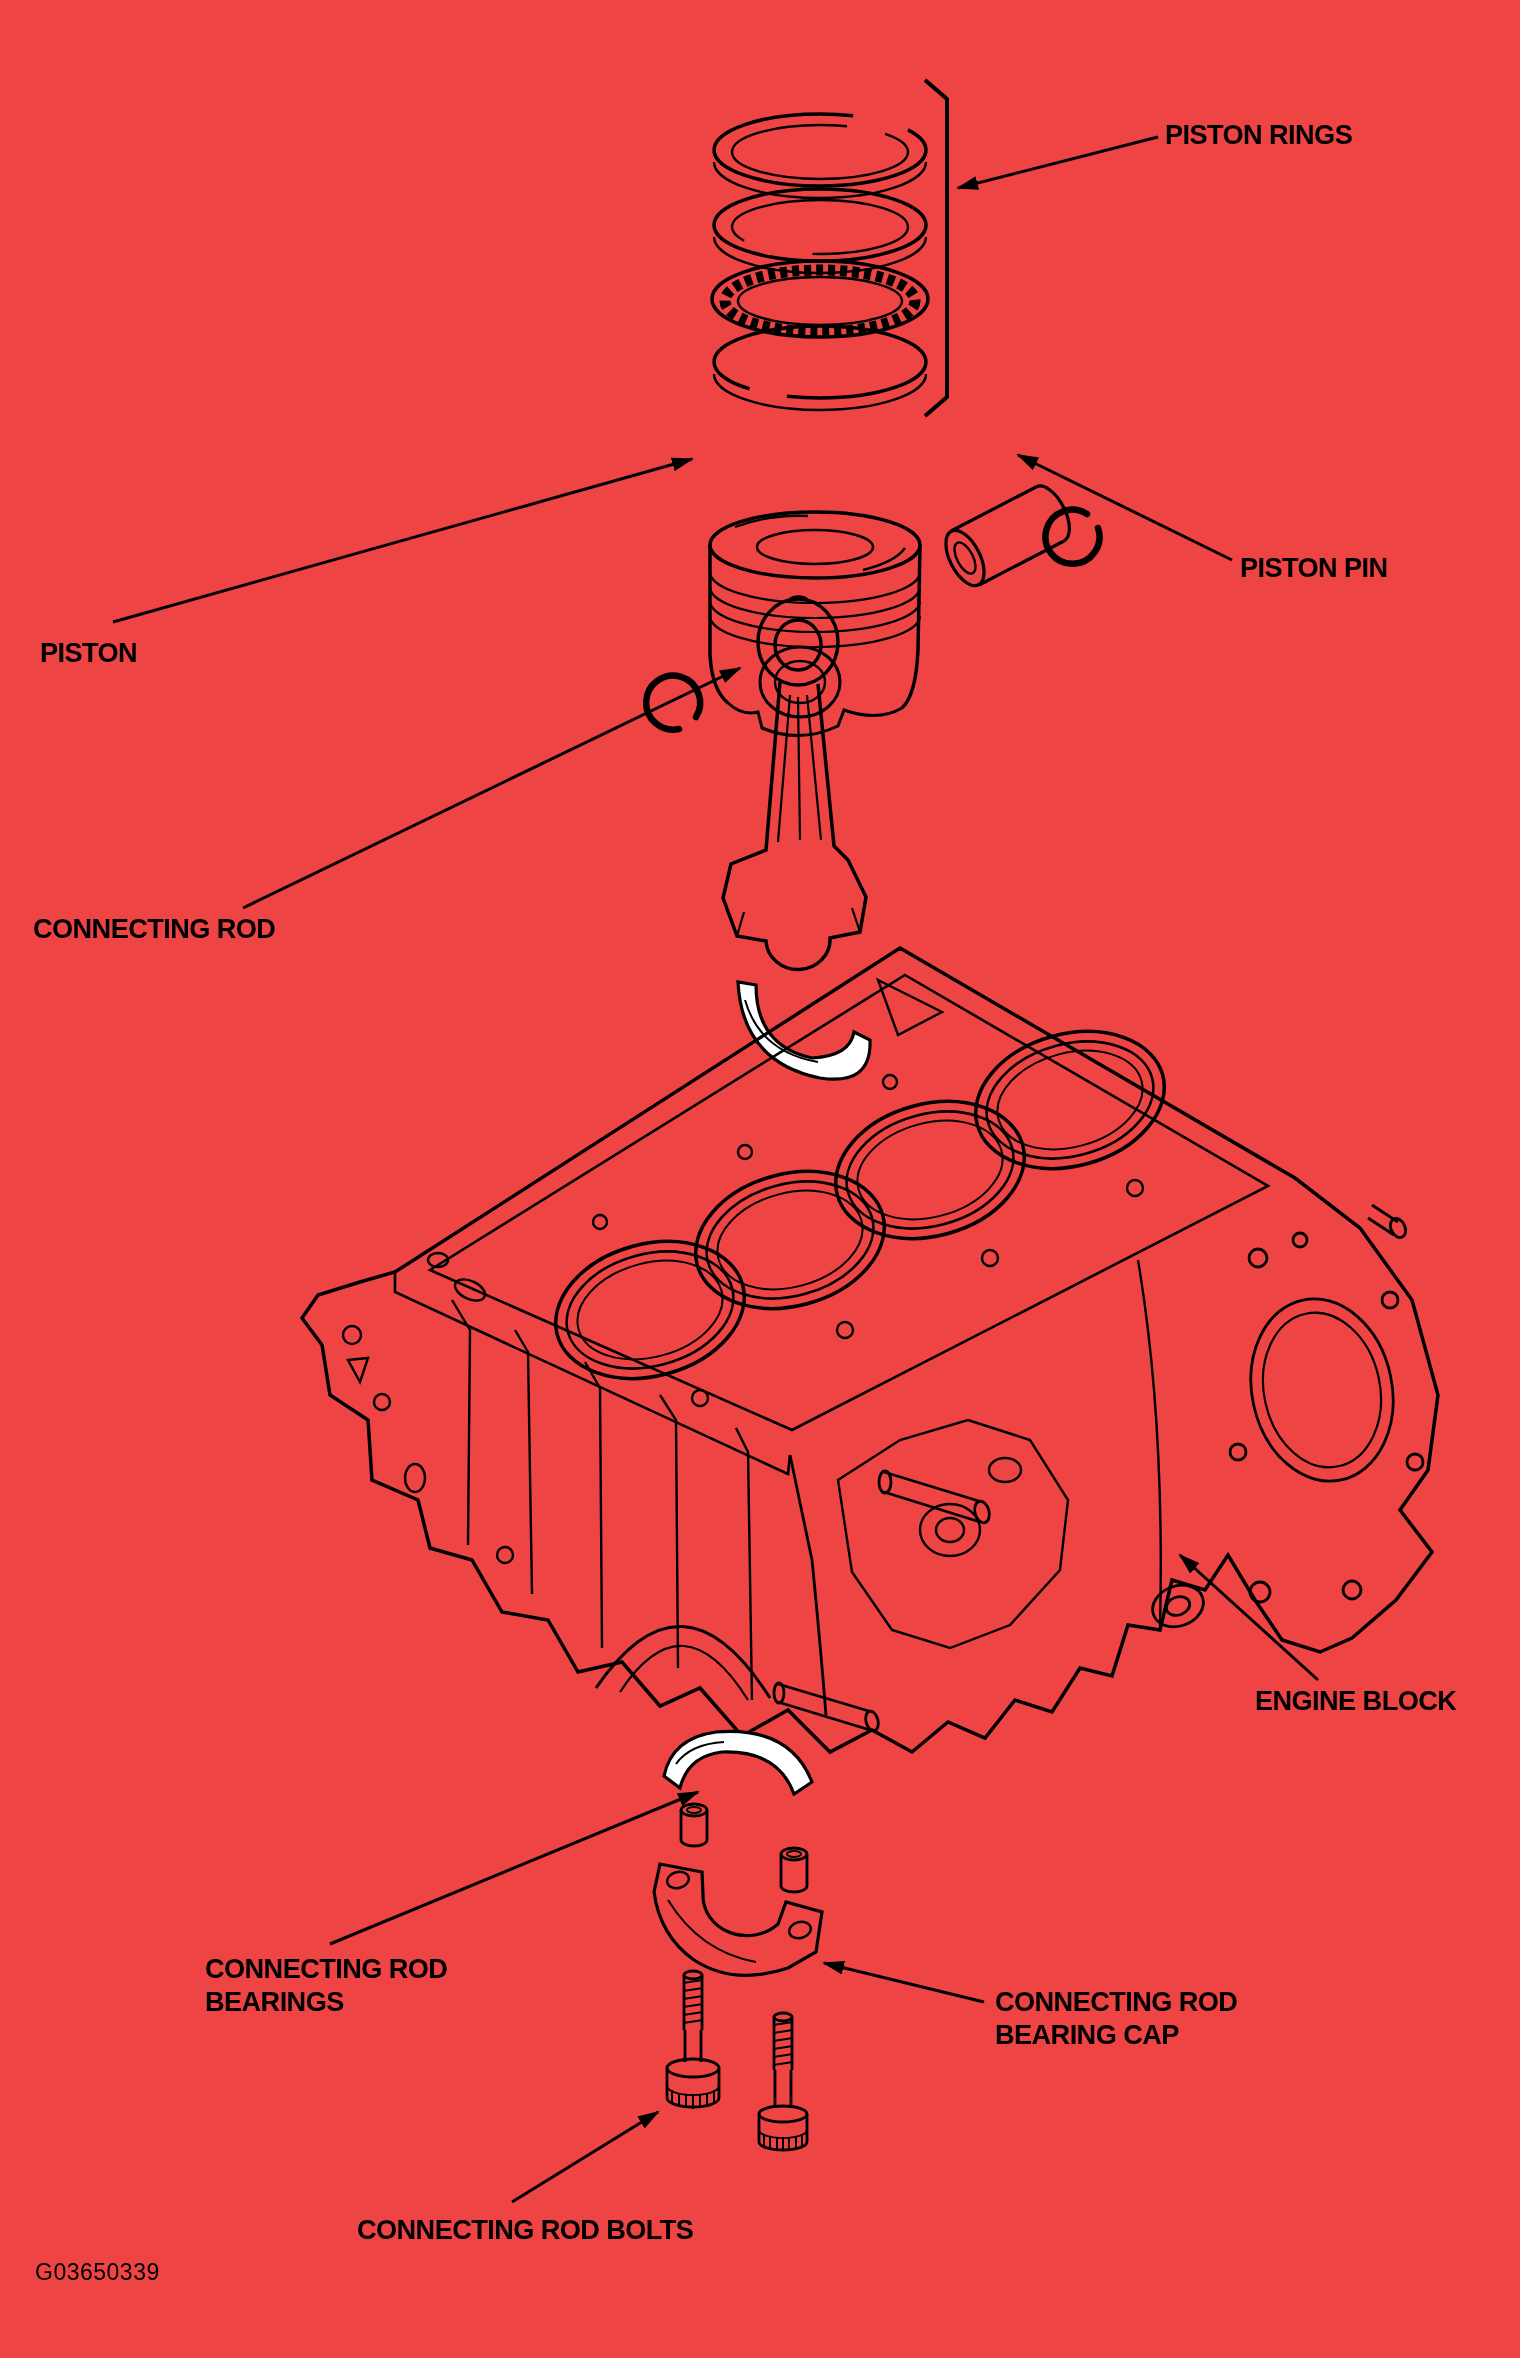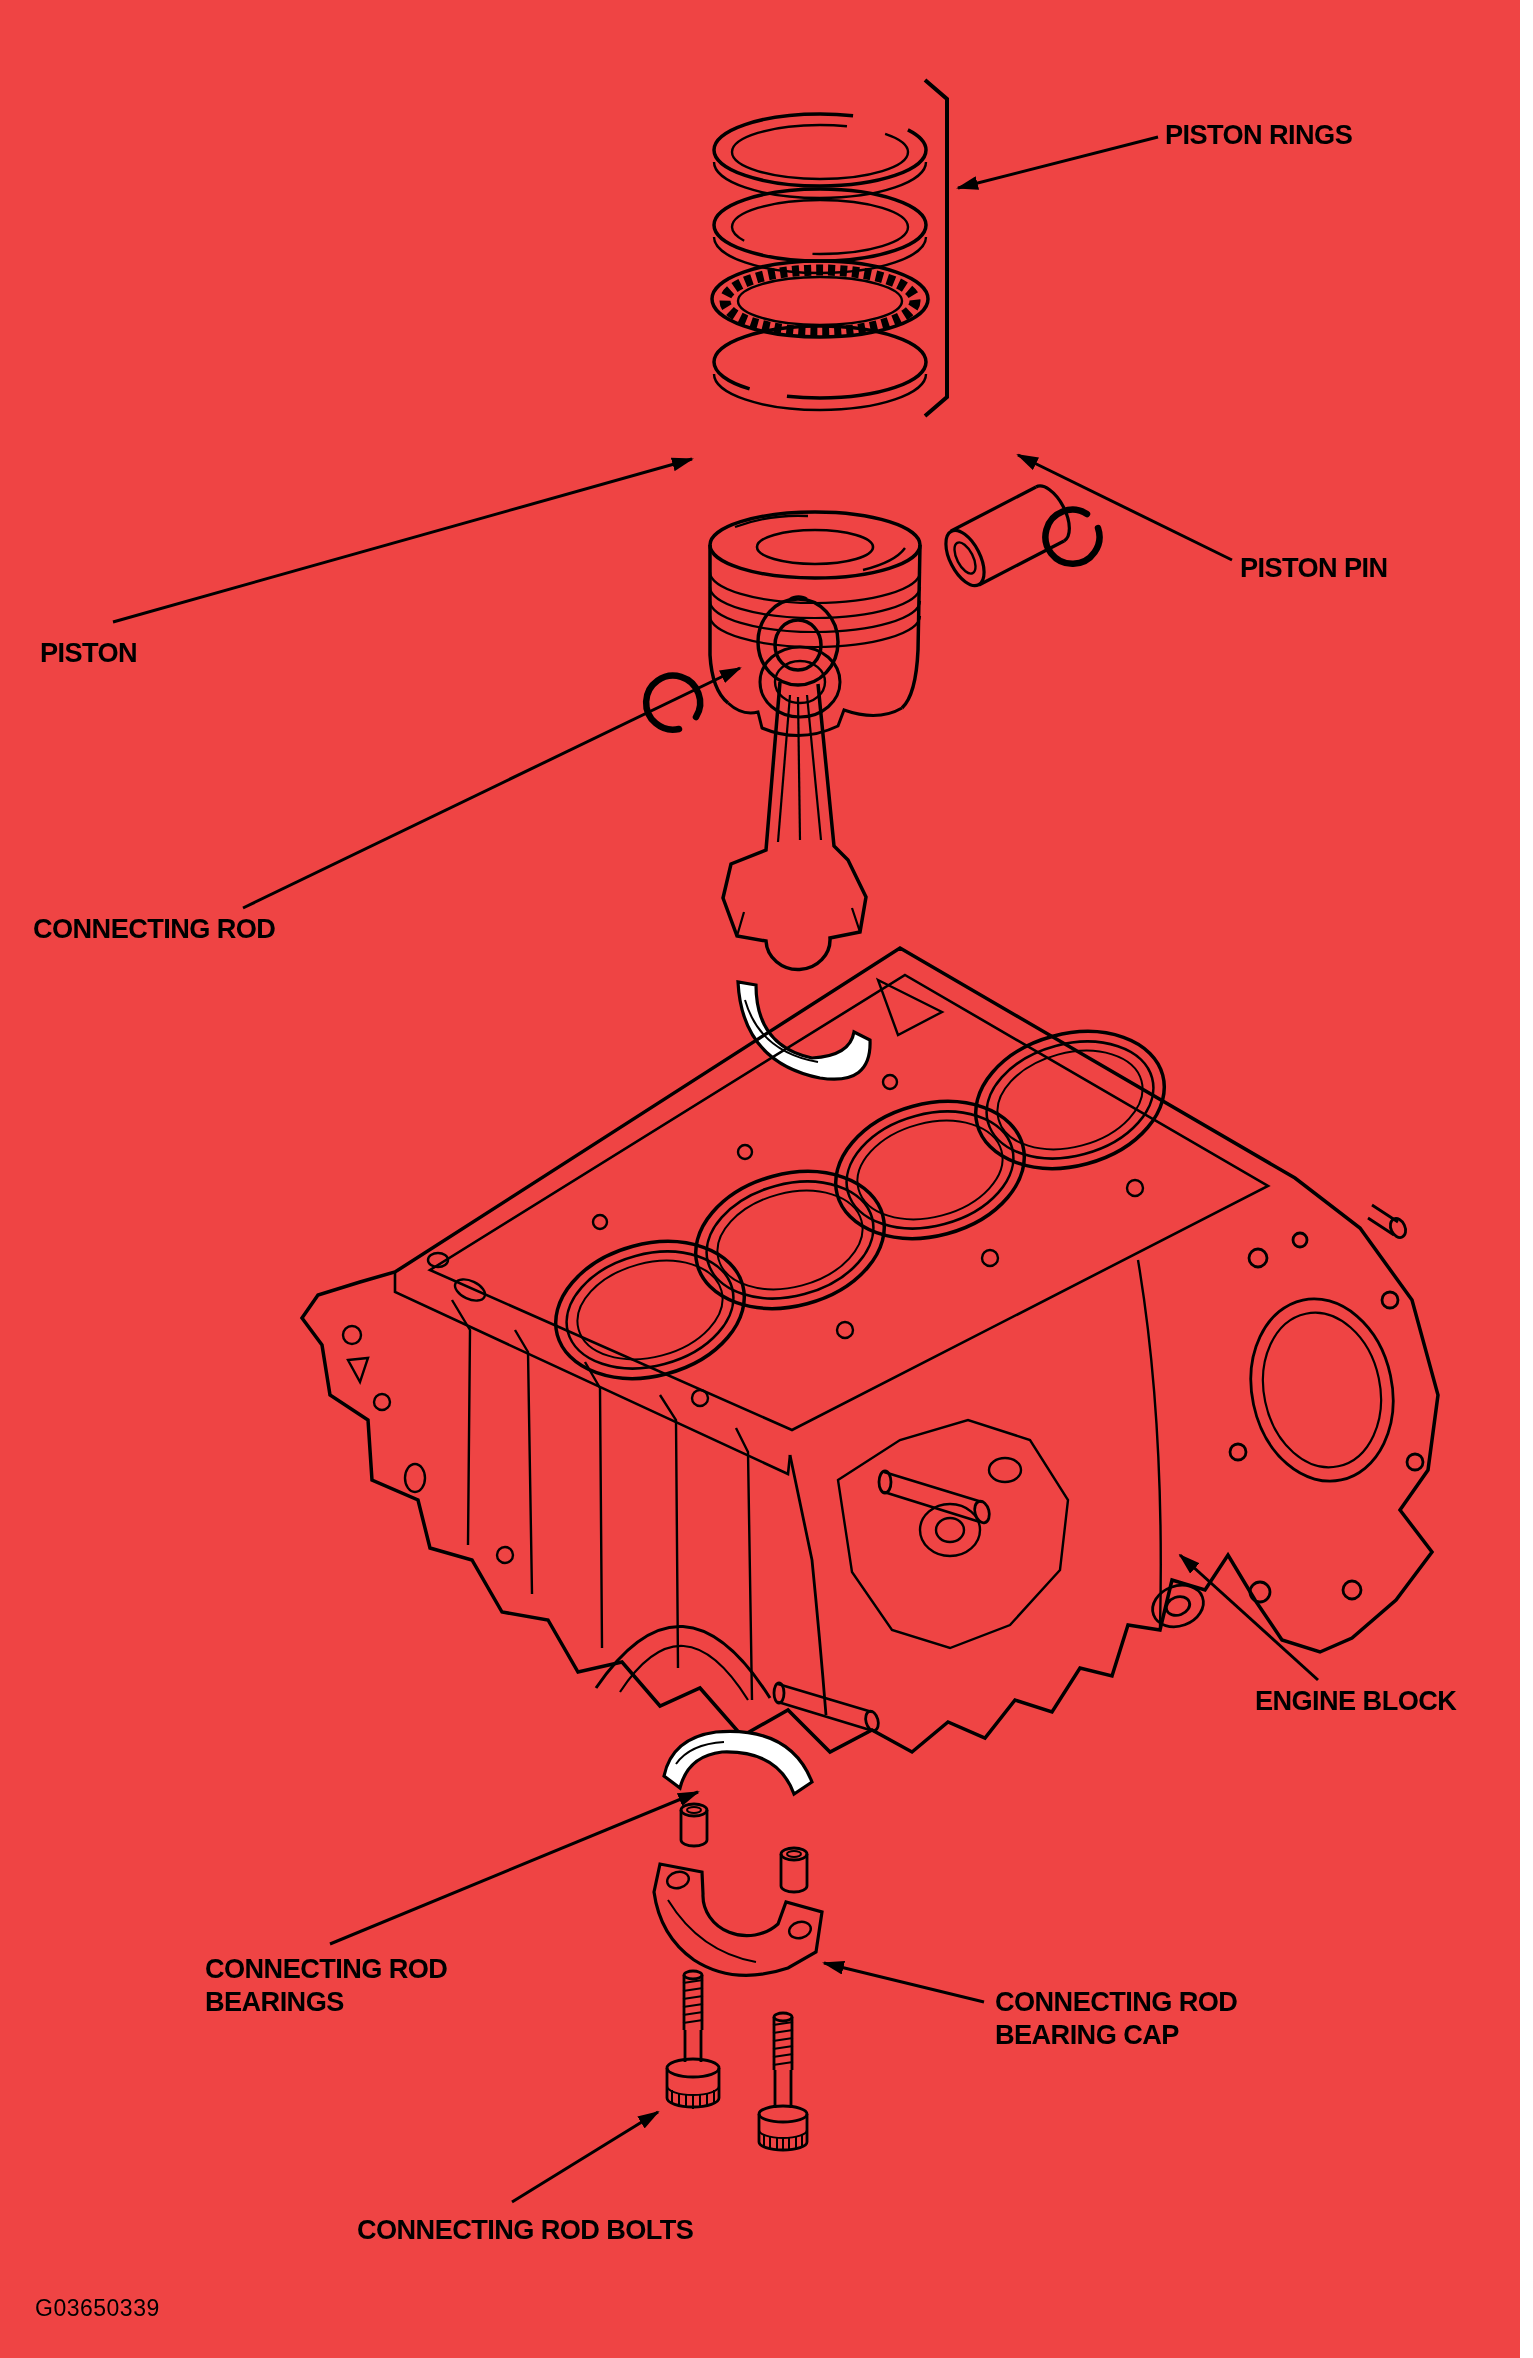--- a/index.html
+++ b/index.html
@@ -30,21 +30,20 @@
     white-space: nowrap;
     transform: scaleX(0.97);
     transform-origin: left top;
   }
   .figure-code {
     position: absolute;
     color: #000000;
     font-weight: 400;
     font-size: 23px;
     letter-spacing: 0.5px;
-    margin-top: 36px;
   }
 </style>
 </head>
 <body>
 
 <div class="page">
 
   <svg class="drawing" width="1533" height="2358" viewBox="0 0 1533 2358">
     <defs>
       <marker id="arrow" markerWidth="22" markerHeight="14" refX="20" refY="7" orient="auto" markerUnits="userSpaceOnUse">

